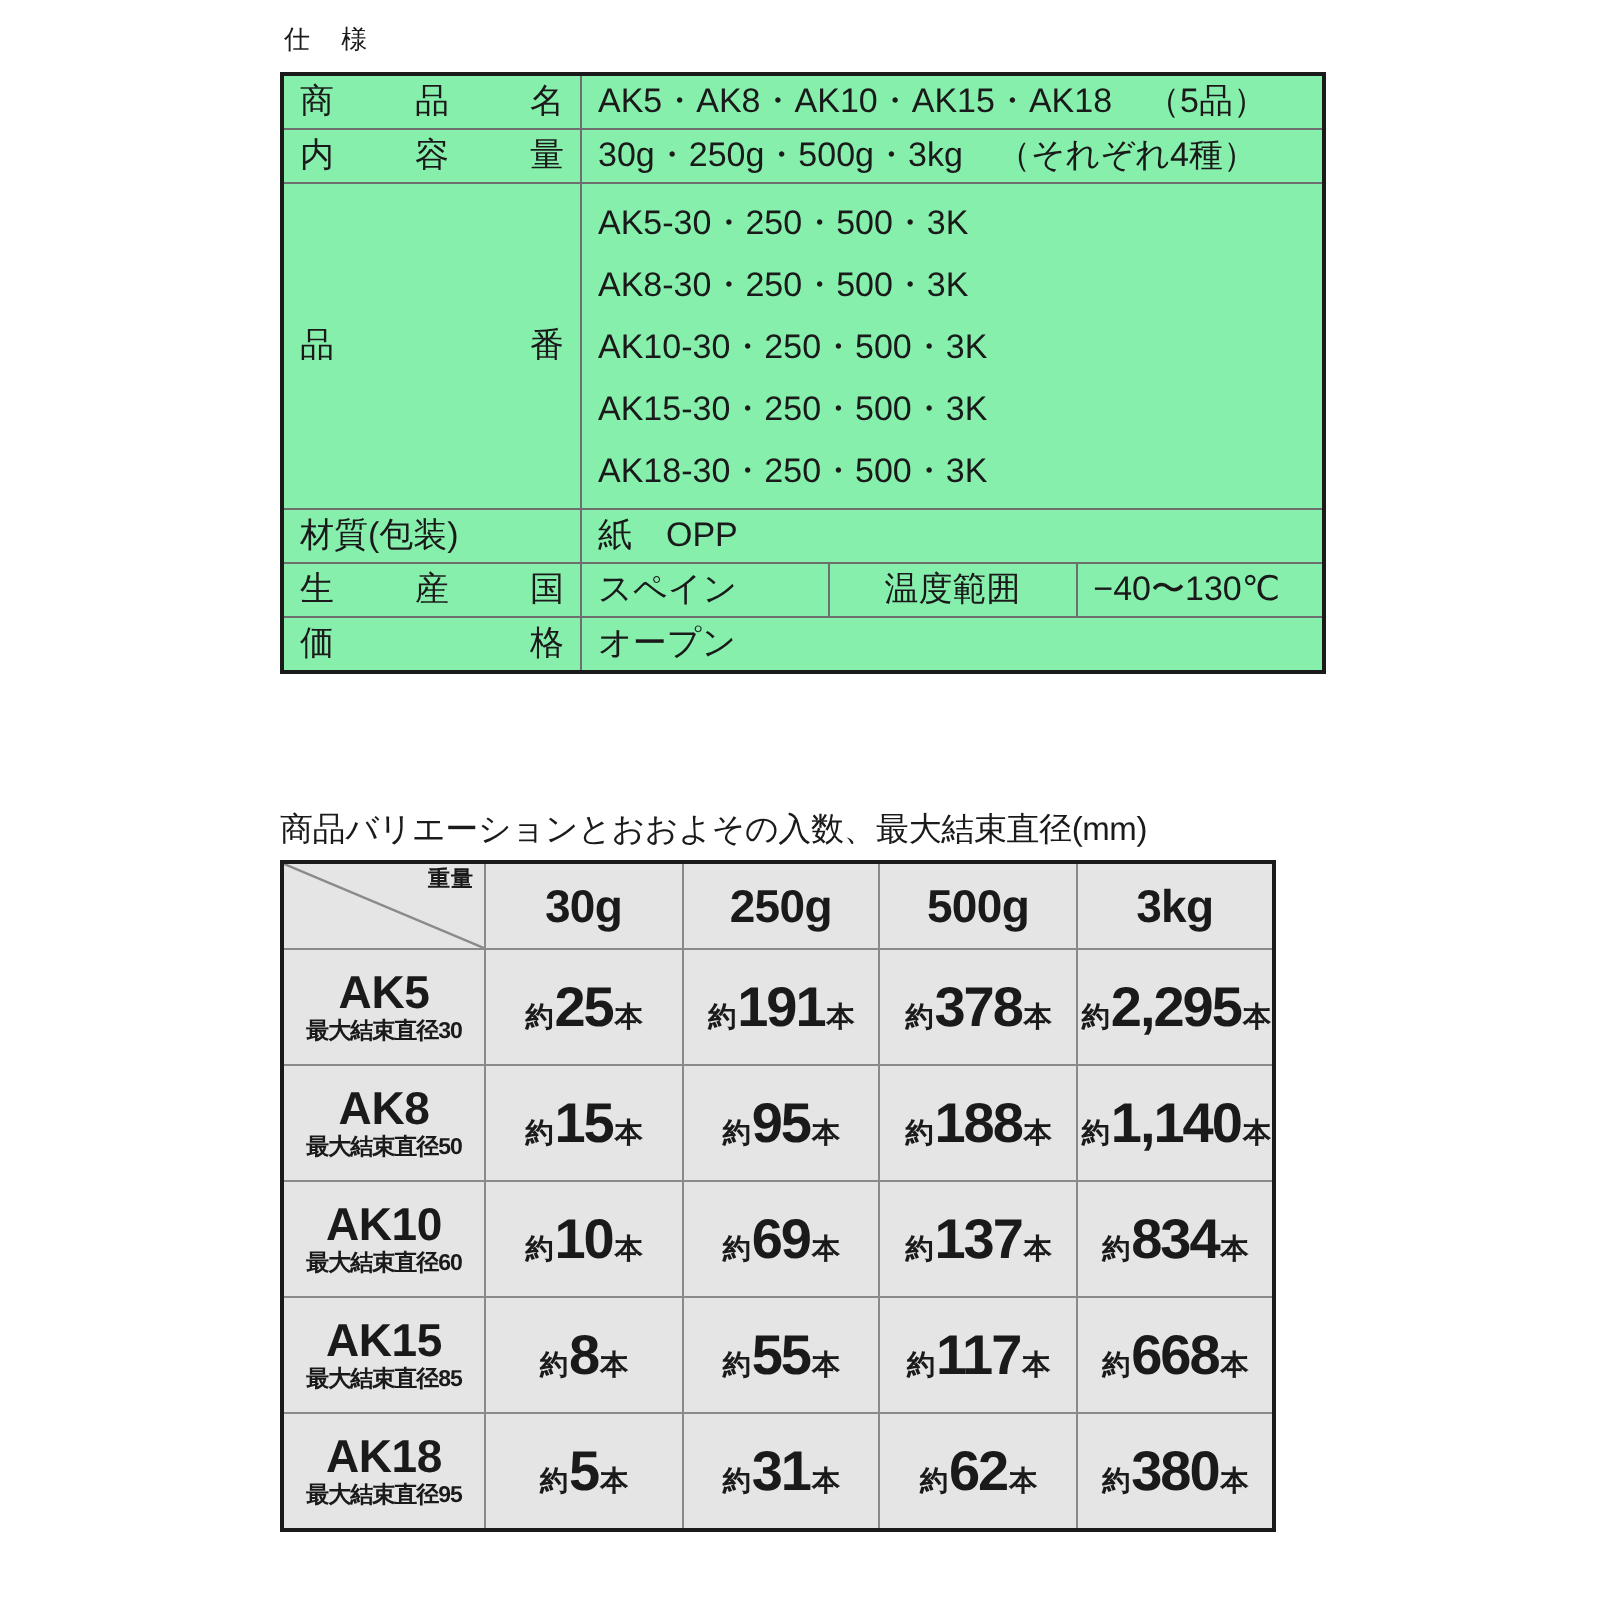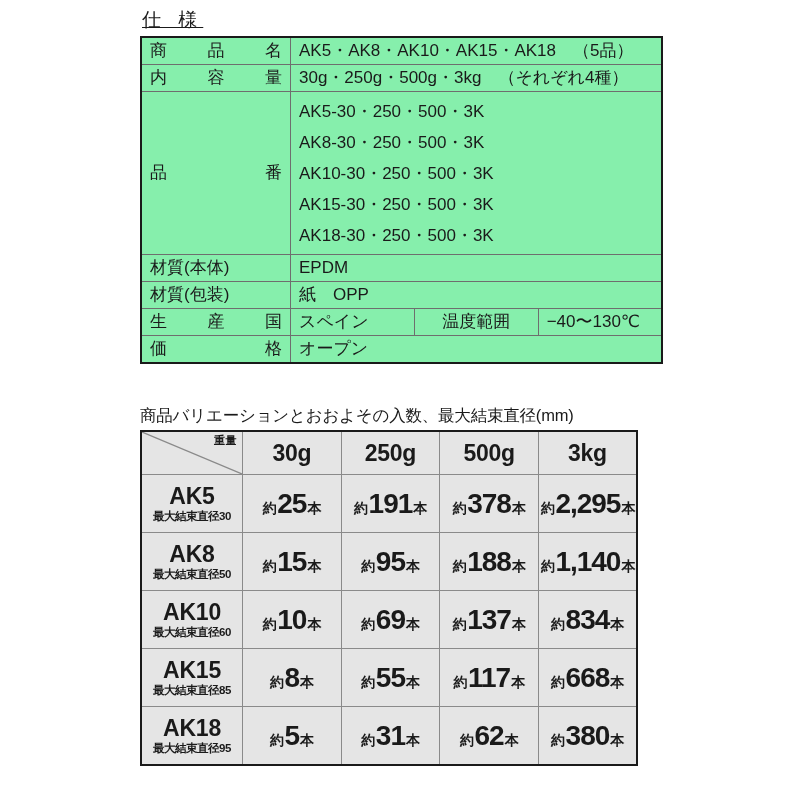--- a/index.html
+++ b/index.html
@@ -17,27 +17,26 @@
   }
 
   
   #spec-section {
     position: absolute;
     left: 140px;
     top: 10px;
     width: 523px;
   }
   #spec-heading {
-    font-size: 19px;
+    font-size: 13px;
     letter-spacing: 6px;
     font-weight: 400;
     color: #1a1a1a;
     margin: 0 0 6px 2px;
     line-height: 20px;
-    text-decoration: underline;
   }
   table.spec {
     border-collapse: collapse;
     width: 523px;
     table-layout: fixed;
     border: 2px solid #1a1a1a;
   }
   table.spec td {
     border: 1px solid #6e6e6e;
     padding: 0 8px;
@@ -210,24 +209,20 @@
           <span class="hinban-list">
             <span>AK5-30・250・500・3K</span>
             <span>AK8-30・250・500・3K</span>
             <span>AK10-30・250・500・3K</span>
             <span>AK15-30・250・500・3K</span>
             <span>AK18-30・250・500・3K</span>
           </span>
         </td>
       </tr>
       <tr>
-        <td class="spec-label nostretch">材質(本体)</td>
-        <td class="spec-value" colspan="3">EPDM</td>
-      </tr>
-      <tr>
         <td class="spec-label nostretch">材質(包装)</td>
         <td class="spec-value" colspan="3">紙　OPP</td>
       </tr>
       <tr>
         <td class="spec-label">生産国</td>
         <td class="spec-value">スペイン</td>
         <td class="temp-label">温度範囲</td>
         <td class="temp-value">−40〜130℃</td>
       </tr>
       <tr>

